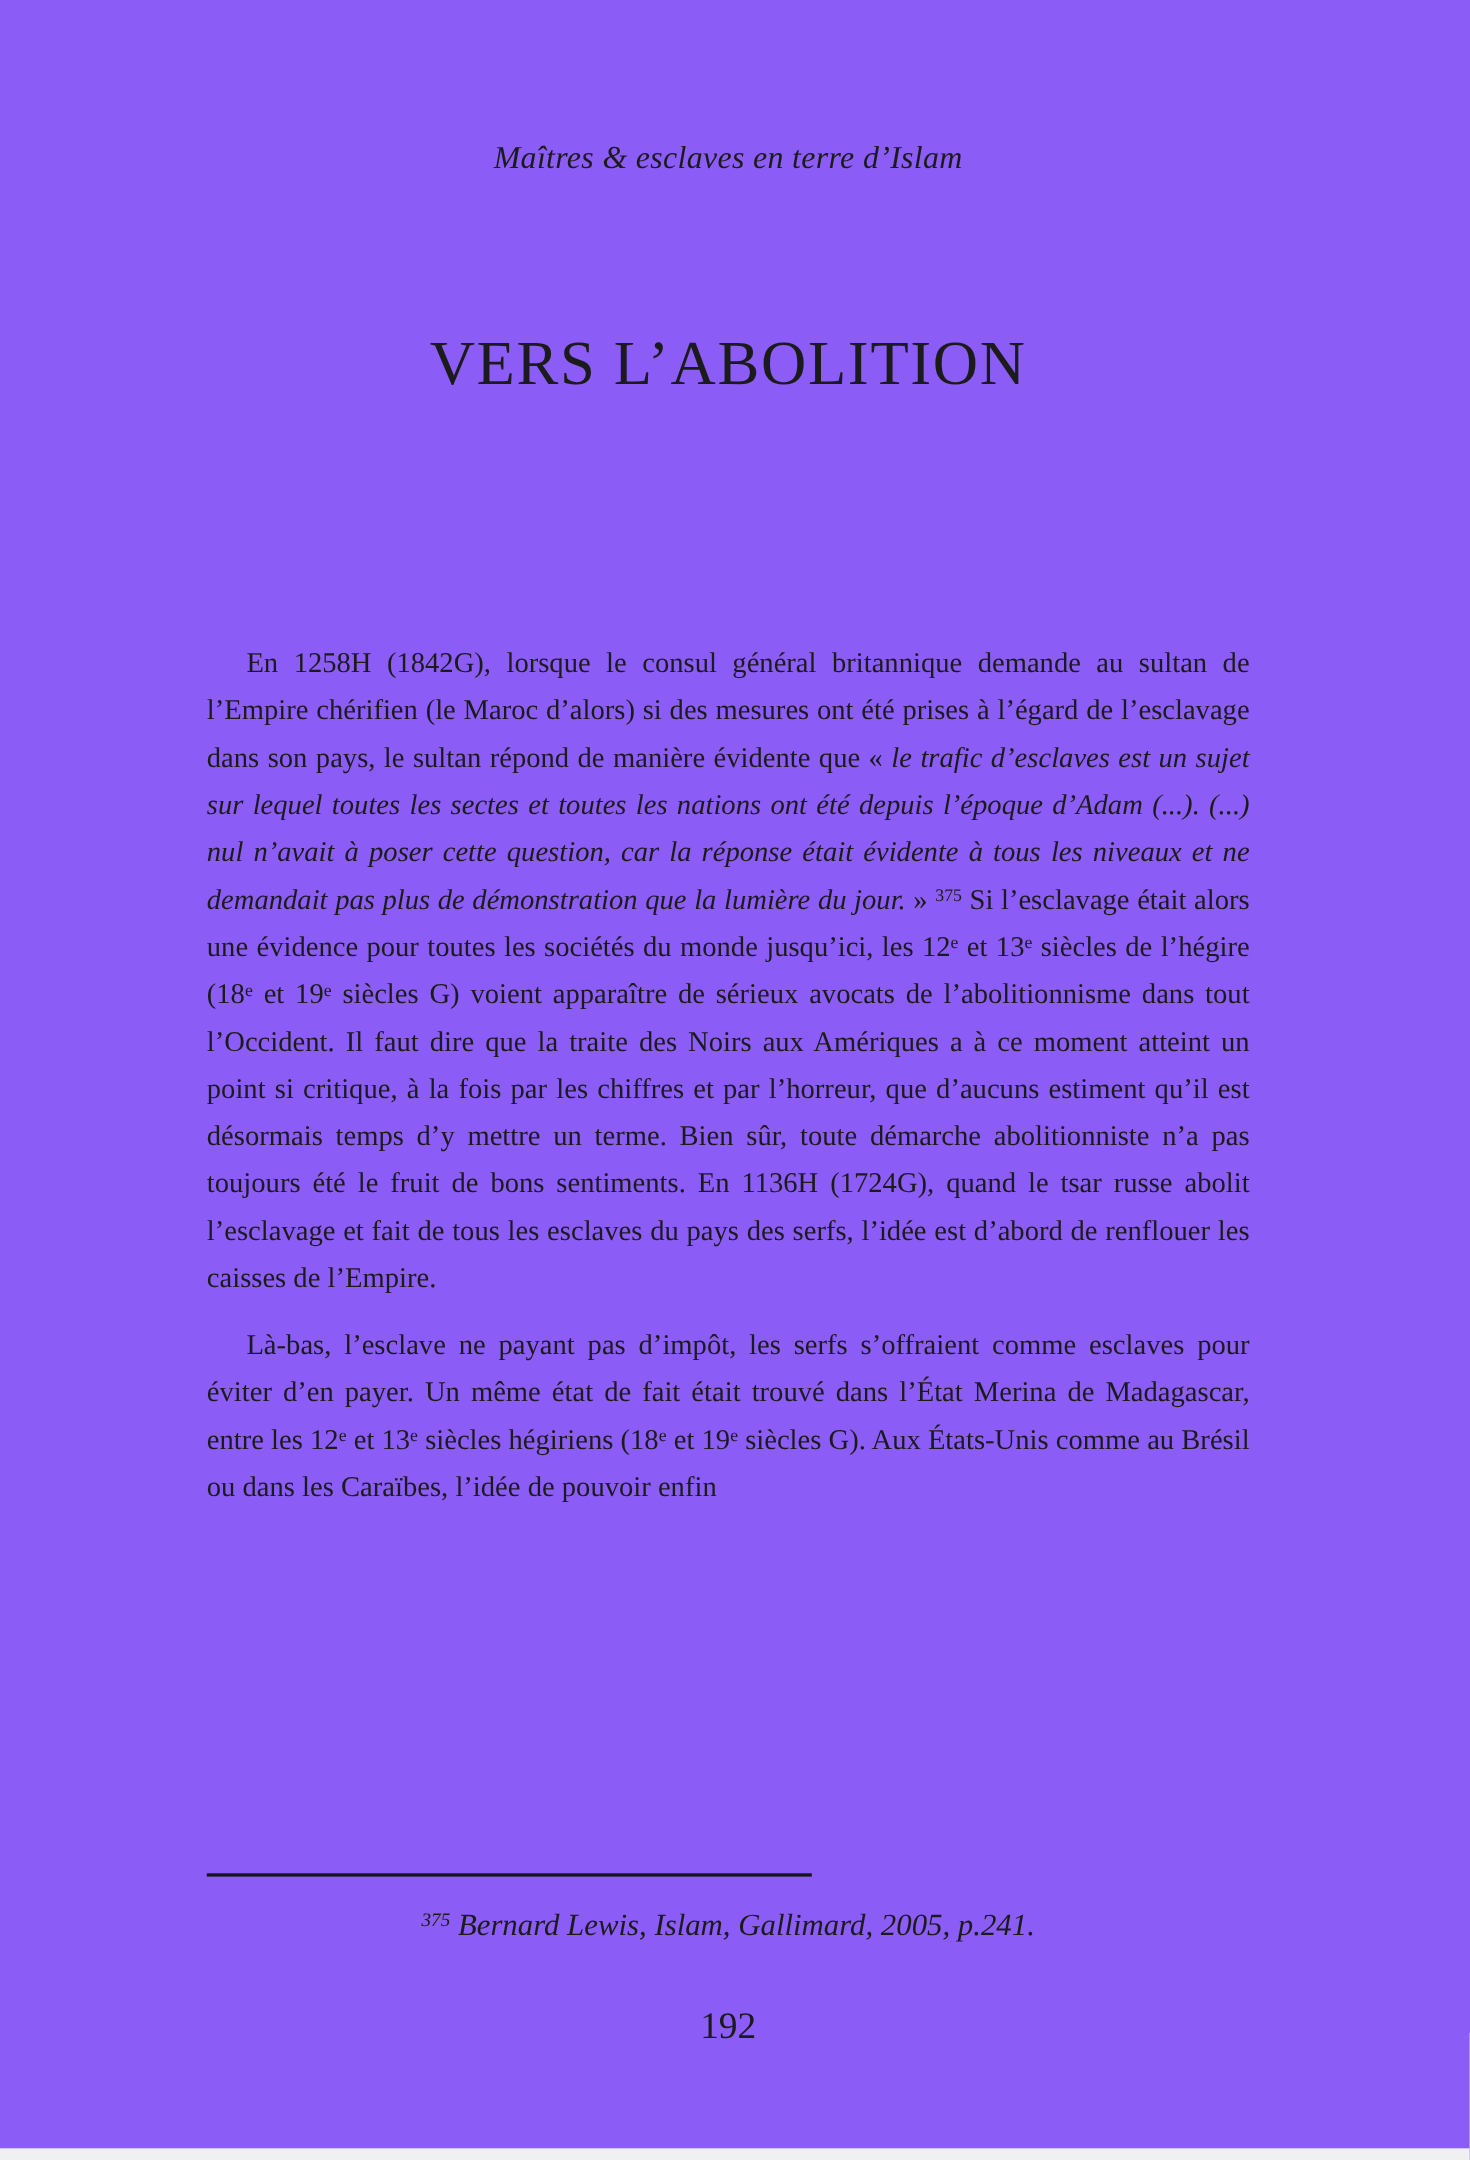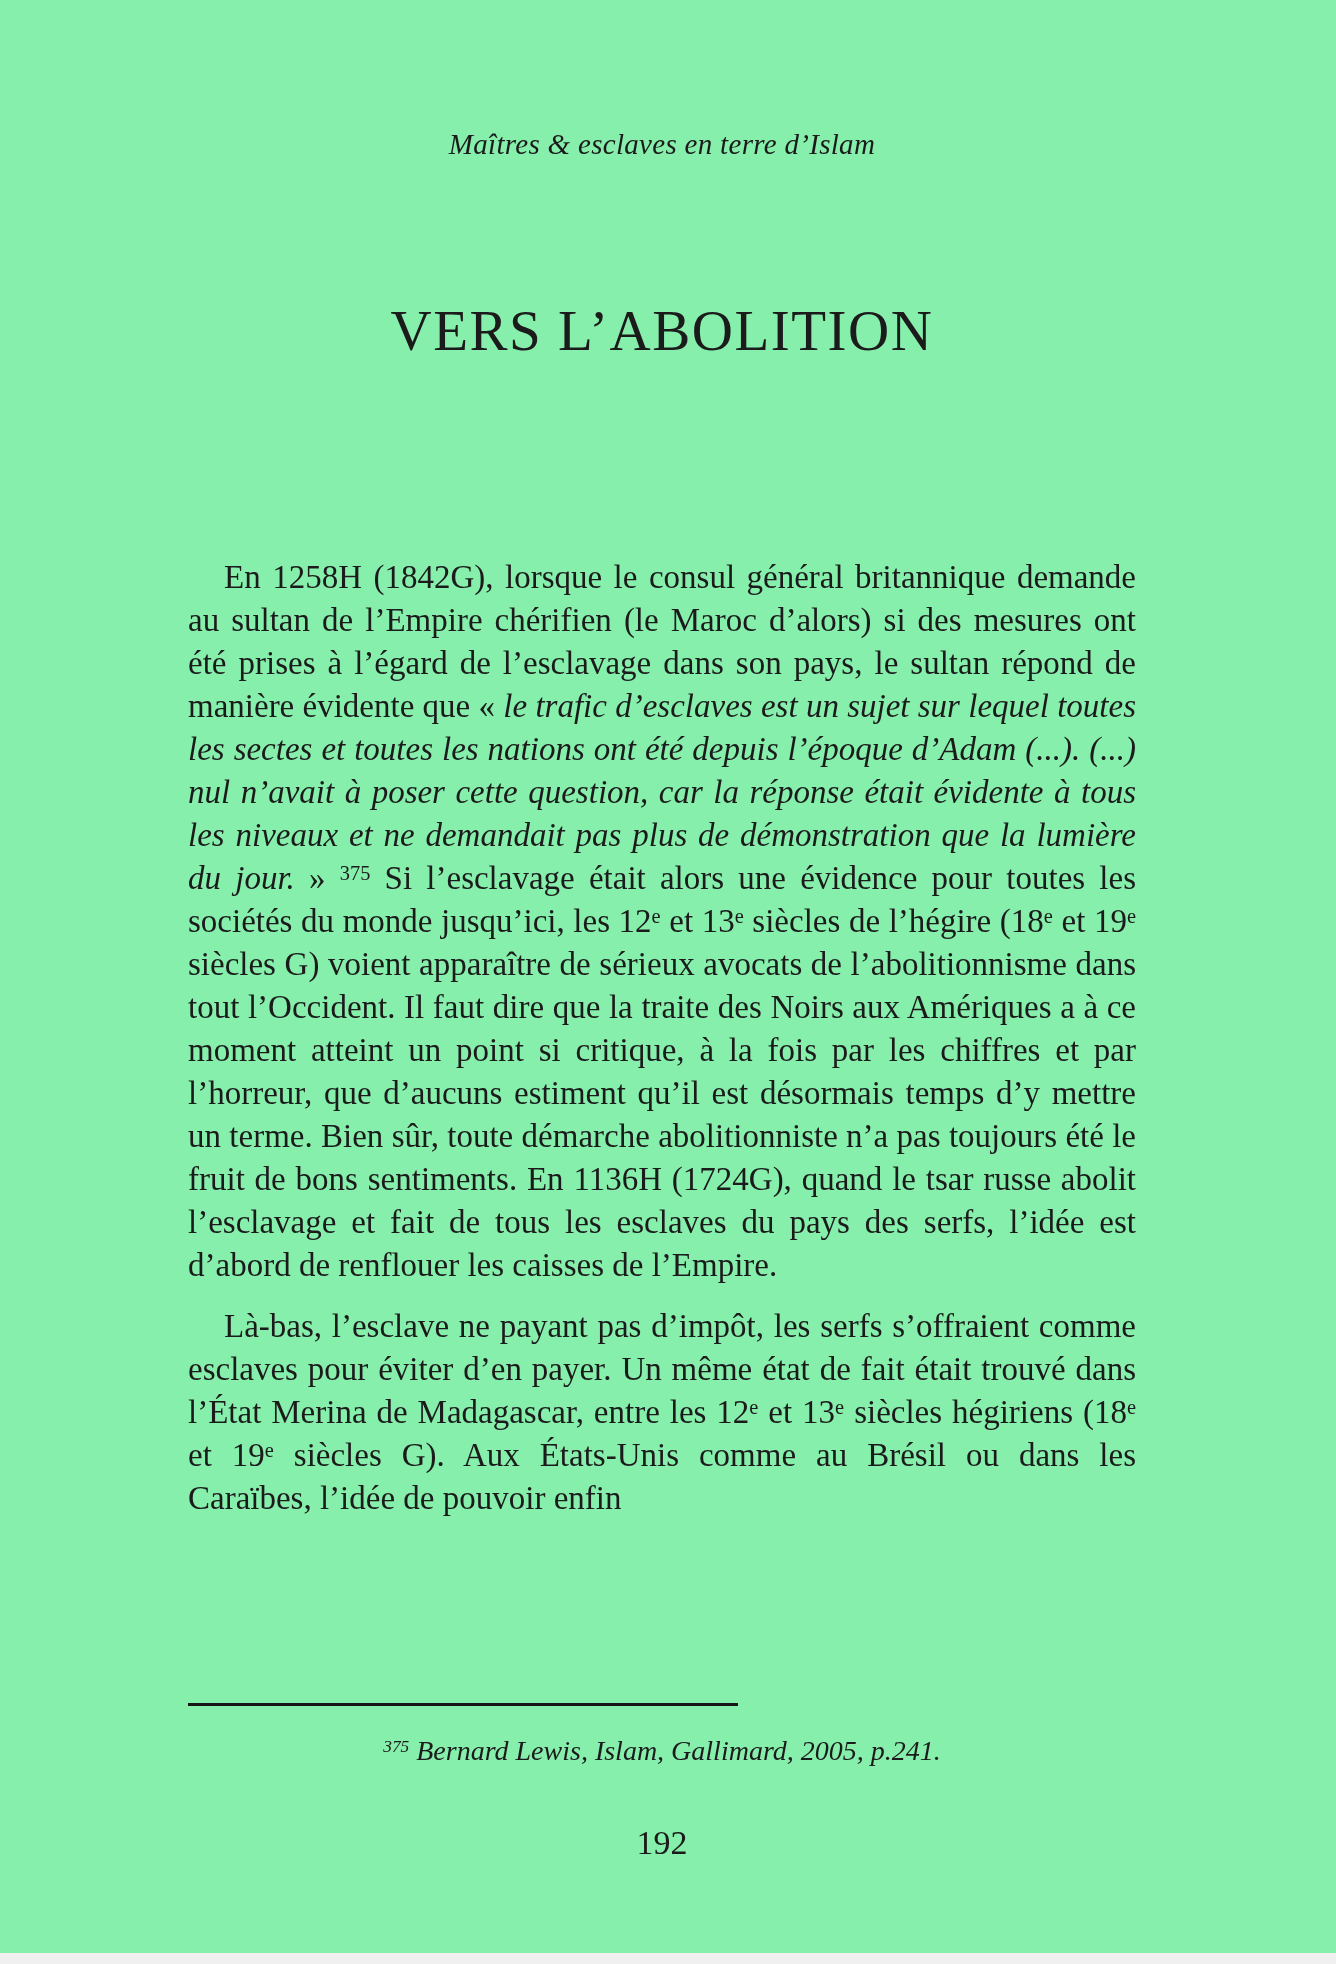--- a/index.html
+++ b/index.html
@@ -11,21 +11,21 @@
     width: 1336px;
     height: 1964px;
     position: relative;
     overflow: hidden;
     font-family: "Liberation Serif", serif;
     color: #1b1b1b;
   }
   .page {
     position: absolute;
     inset: 0;
-    background: #86efac;
+    background: #8b5cf6;
   }
   .running-header {
     position: absolute;
     top: 128px;
     left: 188px;
     width: 948px;
     text-align: center;
     font-style: italic;
     font-size: 29px;
     letter-spacing: 0.3px;
@@ -38,24 +38,24 @@
     width: 948px;
     margin: 0;
     text-align: center;
     font-size: 57px;
     font-weight: normal;
     letter-spacing: 1.5px;
     white-space: nowrap;
   }
   .body-text {
     position: absolute;
-    top: 556px;
+    top: 581px;
     left: 188px;
     width: 948px;
-    font-size: 33px;
+    font-size: 26px;
     line-height: 43px;
     text-align: justify;
   }
   .body-text p {
     margin: 0;
   }
   .body-text p + p {
     margin-top: 18px;
   }
   .body-text p.indent {

